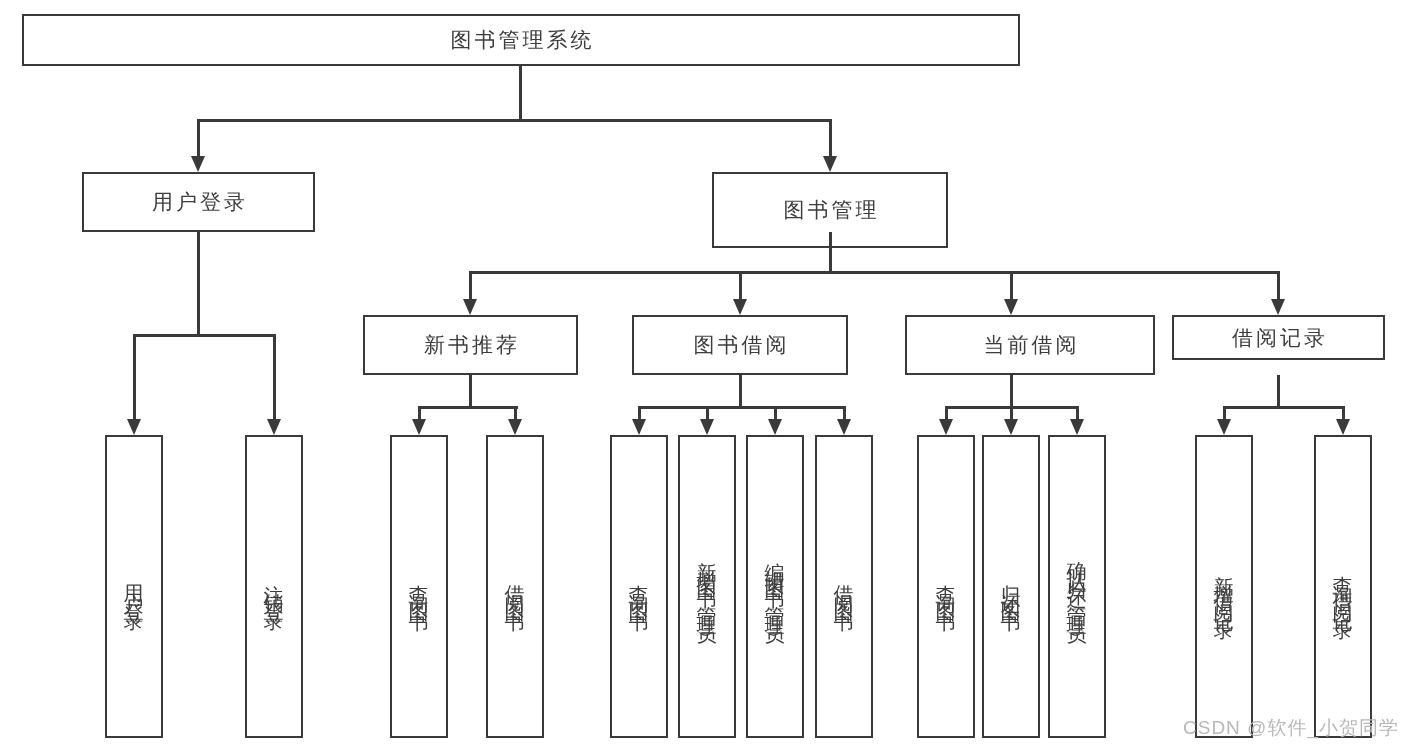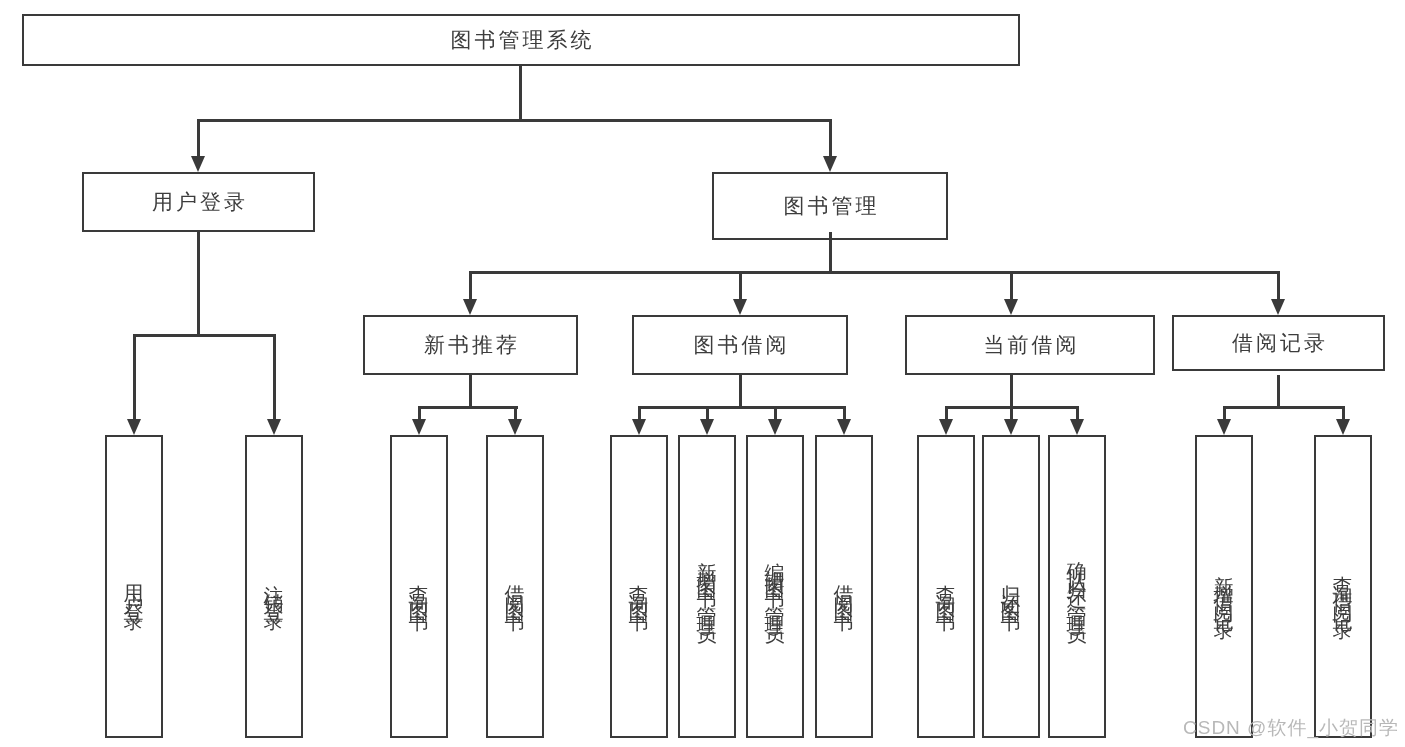--- a/index.html
+++ b/index.html
@@ -51,21 +51,21 @@
   <div class="vline" style="left:519px;top:66px;height:56px"></div>
   <div class="hline" style="left:197px;top:119px;width:635px"></div>
   <div class="vline" style="left:197px;top:119px;height:41px"></div>
   <div class="arrow" style="left:191px;top:156px"></div>
   <div class="vline" style="left:829px;top:119px;height:41px"></div>
   <div class="arrow" style="left:823px;top:156px"></div>
 
   <div class="box hbox" style="left:82px;top:172px;width:233px;height:60px">
     <span>用户登录</span>
   </div>
-  <div class="box hbox" style="left:712px;top:172px;width:236px;height:68px">
+  <div class="box hbox" style="left:712px;top:172px;width:236px;height:76px">
     <span>图书管理</span>
   </div>
 
   <div class="vline" style="left:197px;top:232px;height:105px"></div>
   <div class="hline" style="left:133px;top:334px;width:143px"></div>
   <div class="vline" style="left:133px;top:334px;height:88px"></div>
   <div class="arrow" style="left:127px;top:419px"></div>
   <div class="vline" style="left:273px;top:334px;height:88px"></div>
   <div class="arrow" style="left:267px;top:419px"></div>
 
@@ -82,21 +82,21 @@
 
   <div class="box hbox" style="left:363px;top:315px;width:215px;height:60px">
     <span>新书推荐</span>
   </div>
   <div class="box hbox" style="left:632px;top:315px;width:216px;height:60px">
     <span>图书借阅</span>
   </div>
   <div class="box hbox" style="left:905px;top:315px;width:250px;height:60px">
     <span>当前借阅</span>
   </div>
-  <div class="box hbox" style="left:1172px;top:315px;width:213px;height:56px">
+  <div class="box hbox" style="left:1172px;top:315px;width:213px;height:45px">
     <span>借阅记录</span>
   </div>
 
   <div class="vline" style="left:469px;top:375px;height:34px"></div>
   <div class="hline" style="left:418px;top:406px;width:100px"></div>
   <div class="vline" style="left:418px;top:406px;height:16px"></div>
   <div class="arrow" style="left:412px;top:419px"></div>
   <div class="vline" style="left:514px;top:406px;height:16px"></div>
   <div class="arrow" style="left:508px;top:419px"></div>
 

